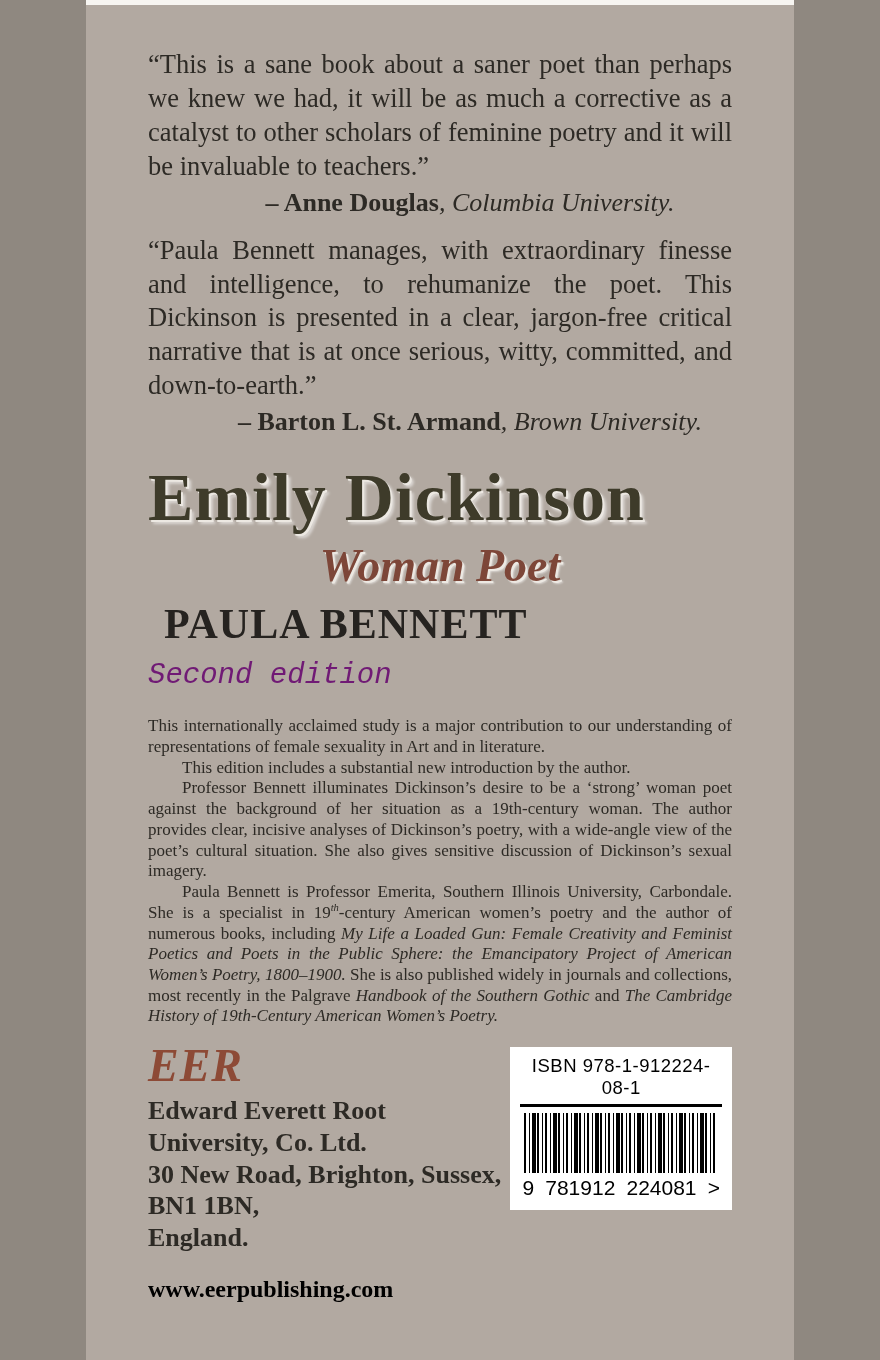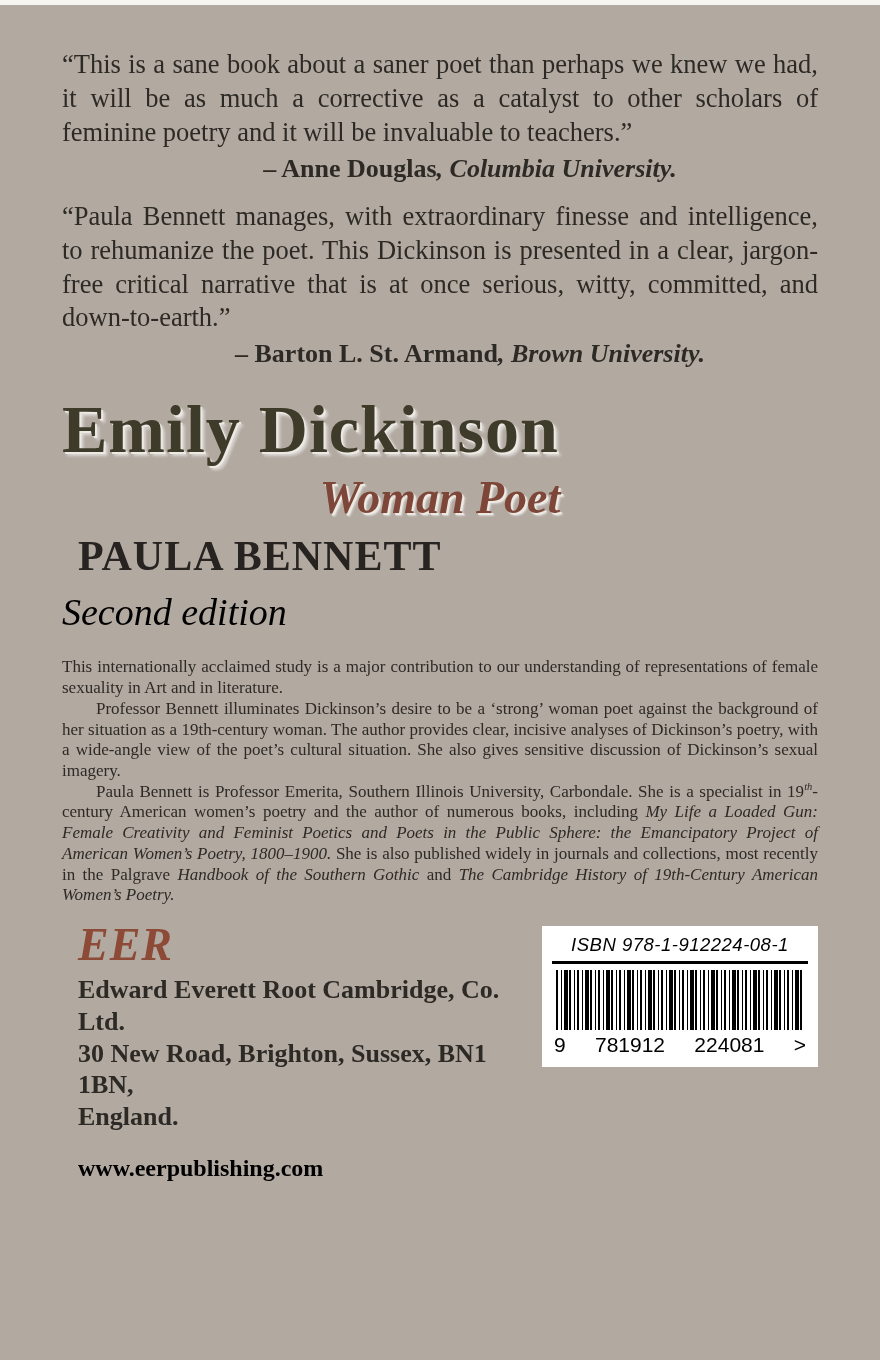--- a/index.html
+++ b/index.html
@@ -1,18 +1,18 @@
 <!DOCTYPE html>
 <html><head>
 <meta charset="utf-8">
 <style>
   html, body { margin: 0; padding: 0; background: #8f8880; }
   .cover {
     position: relative;
-    width: 880px;
+    width: 708px;
     height: 1360px;
     margin: 0 auto;
     background: #b2a9a1;
     font-family: "Liberation Serif", "DejaVu Serif", serif;
     color: #2d2a25;
     box-sizing: border-box;
     padding: 48px 62px 0 62px;
     overflow: hidden;
   }
   .top-edge {
@@ -27,21 +27,21 @@
     line-height: 1.28;
     text-align: justify;
   }
   .attribution {
     margin: 4px 0 0 0;
     font-size: 26px;
     text-align: center;
     padding-left: 60px;
   }
   .attr-name { font-weight: bold; }
-  .attr-affil { font-style: italic; font-weight: bold; }
+  .attr-affil { font-style: italic; }
   
   .title-block { margin-top: 26px; }
   .book-title {
     margin: 0 0 12px 0;
     font-size: 68px;
     line-height: 1.0;
     font-weight: bold;
     color: #3e3b2a;
     text-shadow: 2px 2px 0 #ece8e2, 4px 4px 3px rgba(255,255,255,0.55);
     letter-spacing: 1px;
@@ -59,44 +59,45 @@
   .book-author {
     margin: 0 0 16px 16px;
     font-size: 42px;
     line-height: 1.0;
     font-weight: bold;
     letter-spacing: 1px;
     color: #262320;
   }
   .book-edition {
     margin: 0 0 0 0;
-    font-size: 38px;
+    font-size: 29px;
     line-height: 1.0;
     font-style: italic;
-    color: #000000;
+    color: #701a75;
+    font-family: Liberation Mono, monospace;
   }
   
   .description { margin-top: 26px; }
   .para {
     margin: 0;
     font-size: 17px;
     line-height: 1.22;
     text-align: justify;
   }
   .para.indent { text-indent: 34px; }
   .it { font-style: italic; }
   sup { font-size: 0.62em; line-height: 0; font-style: italic; }
   
   .footer {
     display: flex;
     justify-content: space-between;
     align-items: flex-start;
     margin-top: 16px;
   }
-  .publisher { max-width: 500px; margin-left: 16px; }
+  .publisher { max-width: 500px; }
   .eer-logo {
     font-size: 46px;
     line-height: 1.0;
     font-weight: bold;
     font-style: italic;
     color: #8d4a36;
     letter-spacing: 1px;
     margin-bottom: 6px;
   }
   .pub-line {
@@ -119,21 +120,20 @@
     margin-top: 4px;
   }
   .isbn {
     font-family: "Liberation Sans", "DejaVu Sans", sans-serif;
     font-size: 18.5px;
     letter-spacing: 0.5px;
     text-align: center;
     color: #000;
     border-bottom: 3px solid #000;
     padding-bottom: 5px;
-    font-style: italic;
   }
   .bars {
     height: 60px;
     margin: 6px 4px 0 4px;
     background: repeating-linear-gradient(90deg,
       #000 0px,  #000 2px,
       #fff 2px,  #fff 5px,
       #000 5px,  #000 6px,
       #fff 6px,  #fff 8px,
       #000 8px,  #000 12px,
@@ -172,28 +172,29 @@
 
   <header class="title-block">
     <h1 class="book-title">Emily Dickinson</h1>
     <h2 class="book-subtitle">Woman Poet</h2>
     <div class="book-author">PAULA BENNETT</div>
     <div class="book-edition">Second edition</div>
   </header>
 
   <section class="description">
     <p class="para">This internationally acclaimed study is a major contribution to our understanding of representations of female sexuality in Art and in literature.</p>
+    <p class="para indent">This edition includes a substantial new introduction by the author.</p>
     <p class="para indent">Professor Bennett illuminates Dickinson’s desire to be a ‘strong’ woman poet against the background of her situation as a 19th-century woman. The author provides clear, incisive analyses of Dickinson’s poetry, with a wide-angle view of the poet’s cultural situation. She also gives sensitive discussion of Dickinson’s sexual imagery.</p>
     <p class="para indent"><span>Paula Bennett is Professor Emerita, Southern Illinois University, Carbondale. She is a specialist in 19</span><sup>th</sup><span>-century American women’s poetry and the author of numerous books, including </span><span class="it">My Life a Loaded Gun: Female Creativity and Feminist Poetics and Poets in the Public Sphere: the Emancipatory Project of American Women’s Poetry, 1800–1900.</span><span> She is also published widely in journals and collections, most recently in the Palgrave </span><span class="it">Handbook of the Southern Gothic</span><span> and </span><span class="it">The Cambridge History of 19th-Century American Women’s Poetry.</span></p>
   </section>
 
   <footer class="footer">
     <div class="publisher">
       <div class="eer-logo">EER</div>
-      <div class="pub-line">Edward Everett Root Cambridge, Co. Ltd.</div>
+      <div class="pub-line">Edward Everett Root University, Co. Ltd.</div>
       <div class="pub-line">30 New Road, Brighton, Sussex, BN1 1BN,</div>
       <div class="pub-line">England.</div>
       <div class="pub-url">www.eerpublishing.com</div>
     </div>
 
     <div class="barcode-box">
       <div class="isbn">ISBN 978-1-912224-08-1</div>
       <div class="bars"></div>
       <div class="digits">
         <span>9</span>

